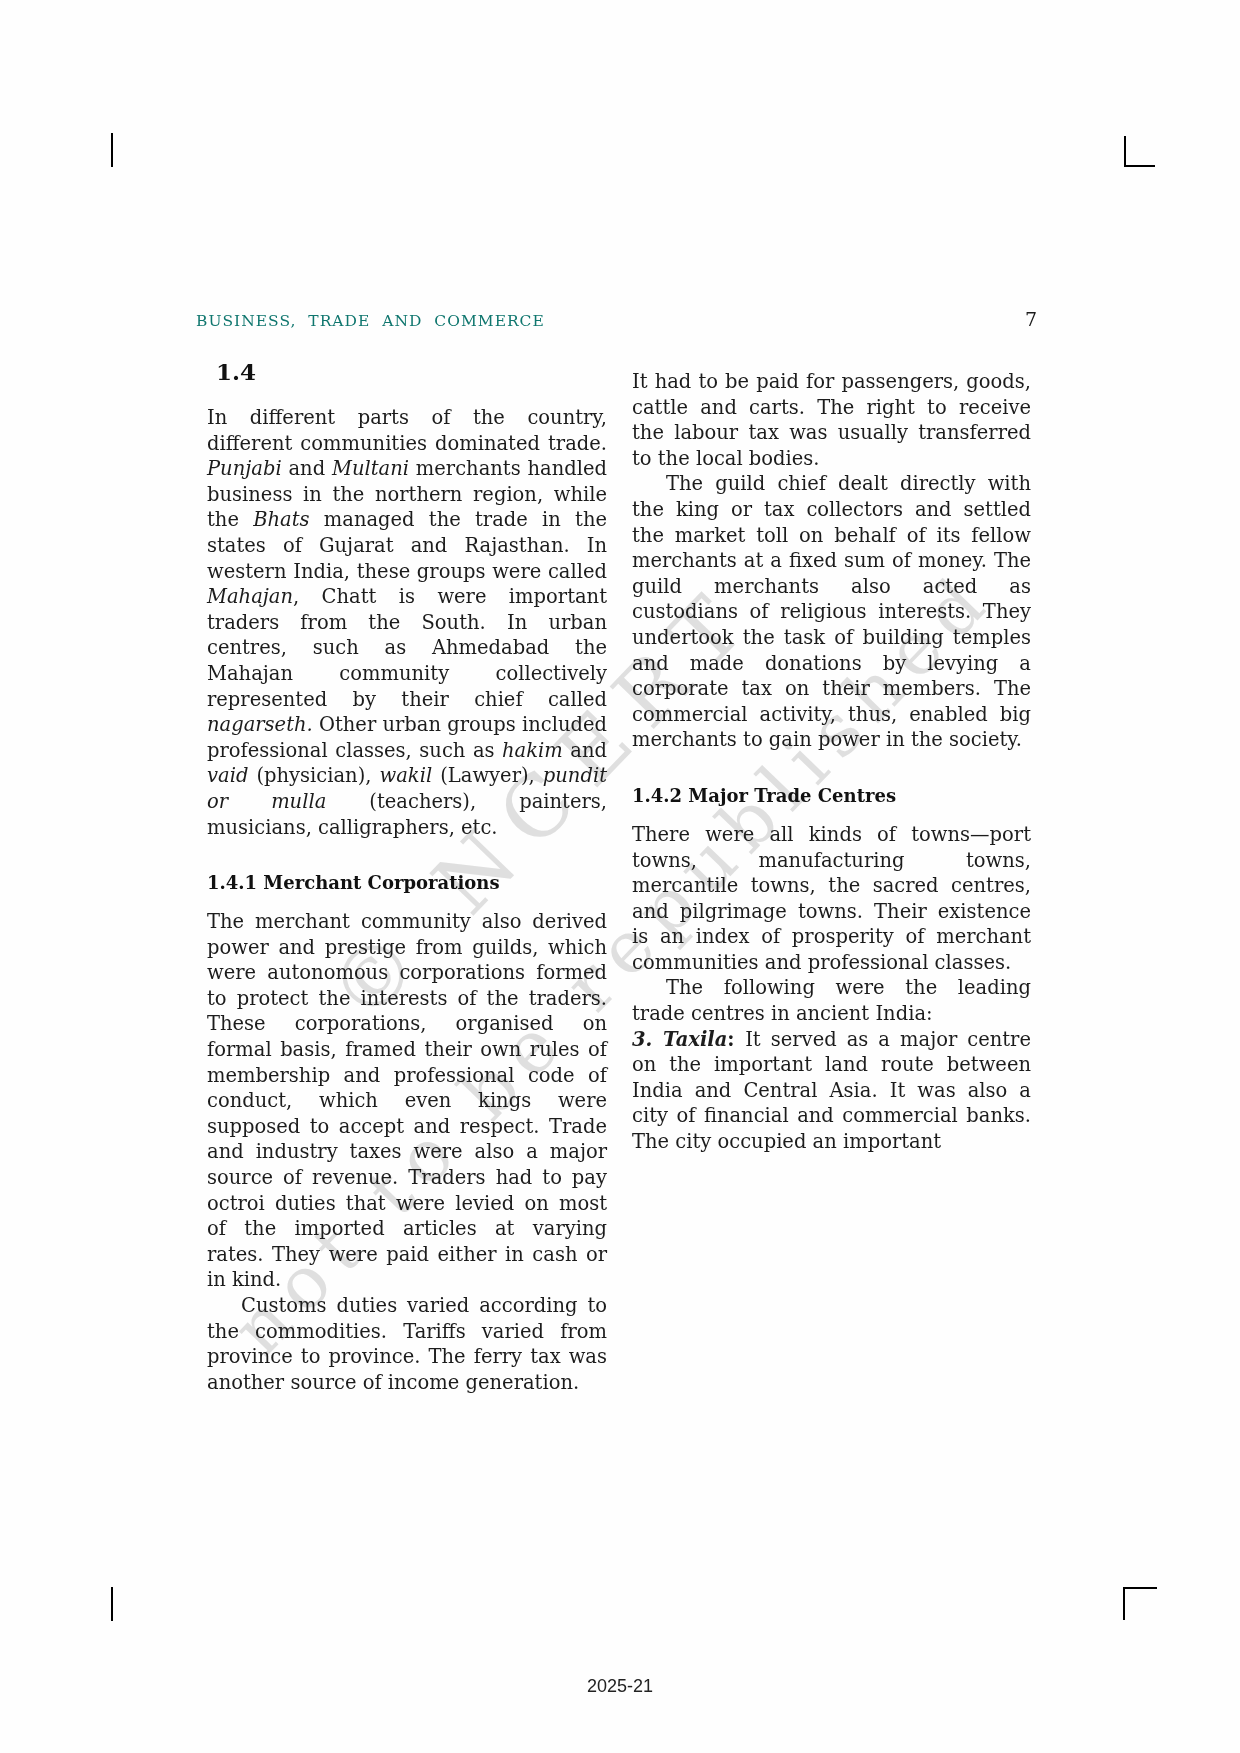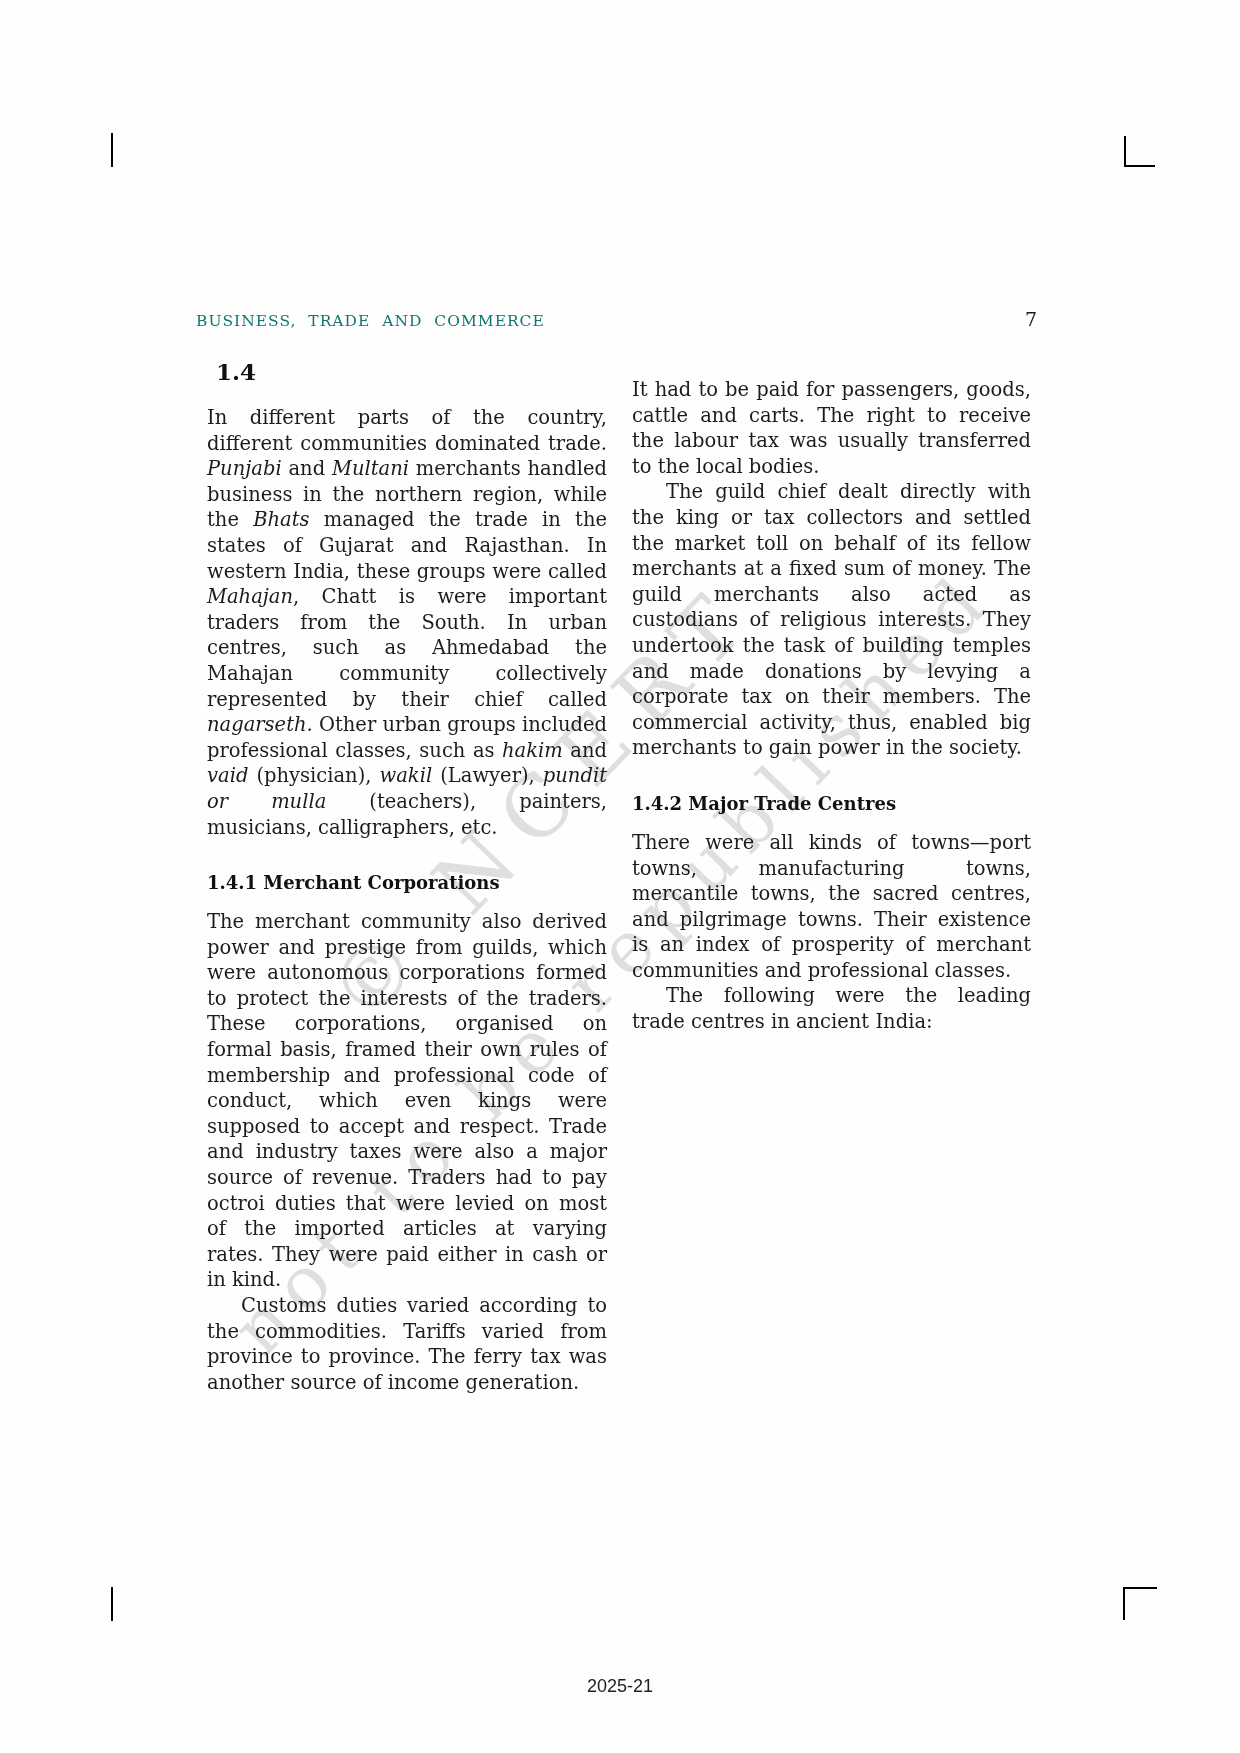--- a/index.html
+++ b/index.html
@@ -119,21 +119,21 @@
   }
   .h1-line { display: block; }
 
   .h2 {
     font-size: 18px;
     font-weight: bold;
     color: #111;
     margin: 32px 0 16px 0;
   }
   .col > .h2:first-child { margin-top: 0; }
-  .col > .para:first-child { margin-top: 8px; }
+  .col > .para:first-child { margin-top: 0; }
 
   
   #page-footer {
     position: absolute;
     left: 0;
     top: 1676px;
     width: 1240px;
     text-align: center;
     font-family: "Liberation Sans", sans-serif;
     font-size: 18px;
@@ -169,18 +169,19 @@
         <div class="h2">1.4.1 Merchant Corporations</div>
         <p class="para"><span>The merchant community also derived power and prestige from guilds, which were autonomous corporations formed to protect the interests of the traders. These corporations, organised on formal basis, framed their own rules of membership and professional code of conduct, which even kings were supposed to accept and respect. Trade and industry taxes were also a major source of revenue. Traders had to pay octroi duties that were levied on most of the imported articles at varying rates. They were paid either in cash or in kind.</span></p>
         <p class="para indent"><span>Customs duties varied according to the commodities. Tariffs varied from province to province. The ferry tax was another source of income generation.</span></p>
       </div>
     <div class="col" id="right-column">
         <p class="para"><span>It had to be paid for passengers, goods, cattle and carts. The right to receive the labour tax was usually transferred to the local bodies.</span></p>
         <p class="para indent"><span>The guild chief dealt directly with the king or tax collectors and settled the market toll on behalf of its fellow merchants at a fixed sum of money. The guild merchants also acted as custodians of religious interests. They undertook the task of building temples and made donations by levying a corporate tax on their members. The commercial activity, thus, enabled big merchants to gain power in the society.</span></p>
         <div class="h2">1.4.2 Major Trade Centres</div>
         <p class="para"><span>There were all kinds of towns—port towns, manufacturing towns, mercantile towns, the sacred centres, and pilgrimage towns. Their existence is an index of prosperity of merchant communities and professional classes.</span></p>
         <p class="para indent"><span>The following were the leading trade centres in ancient India:</span></p>
+        <p class="para"><span class="seg-bi">3. Taxila</span><span class="seg-b">: </span><span>It served as a major centre on the important land route between India and Central Asia. It was also a city of financial and commercial banks. The city occupied an important</span></p>
       </div>
   </div>
 
   <div id="page-footer">2025-21</div>
 
 </div>
 
 </body></html>

